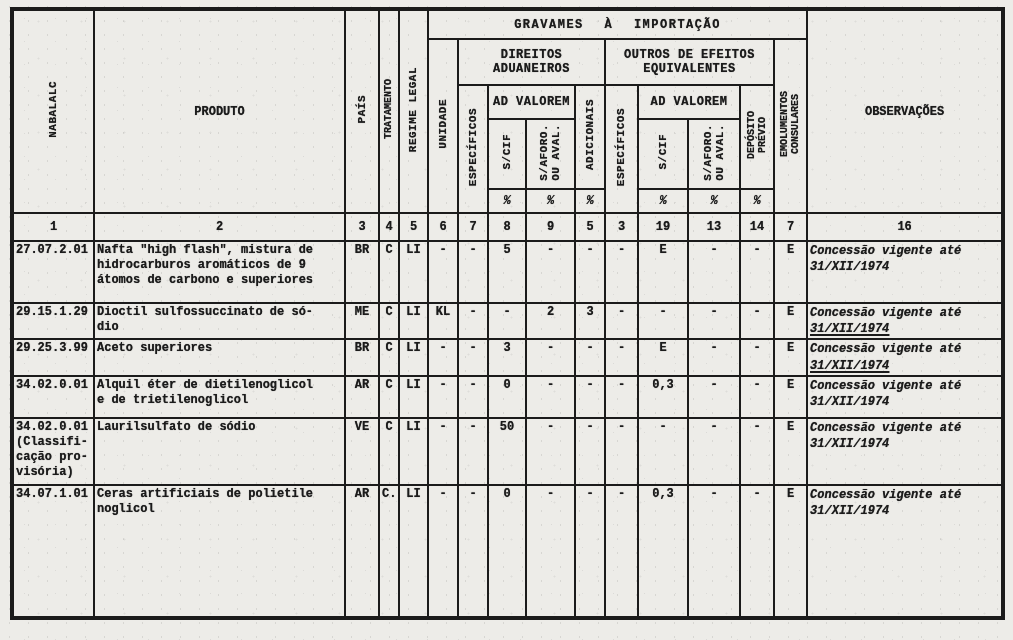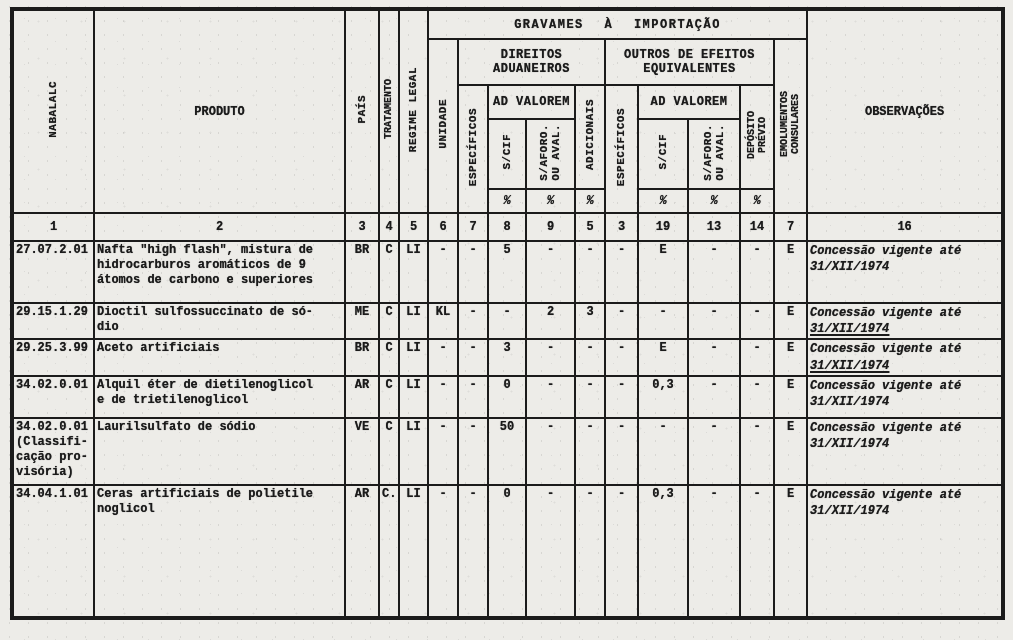--- a/index.html
+++ b/index.html
@@ -188,21 +188,21 @@
       <td class="top c val"><span>-</span></td>
       <td class="top c val"><span>-</span></td>
       <td class="top c val"><span>-</span></td>
       <td class="top c val"><span>-</span></td>
       <td class="top c val"><span>E</span></td>
       <td class="top obs"><span>Concessão vigente até</span><br><span class="u">31/XII/1974</span></td>
     </tr>
 
     <tr style="height:30px">
       <td class="top code pre"><span>29.25.3.99</span></td>
-      <td class="top prod pre"><span>Aceto artificiais</span></td>
+      <td class="top prod pre"><span>Aceto superiores</span></td>
       <td class="top c val"><span>BR</span></td>
       <td class="top c val"><span>C</span></td>
       <td class="top c val"><span>LI</span></td>
       <td class="top c val"><span>-</span></td>
       <td class="top c val"><span>-</span></td>
       <td class="top c val"><span>3</span></td>
       <td class="top c val"><span>-</span></td>
       <td class="top c val"><span>-</span></td>
       <td class="top c val"><span>-</span></td>
       <td class="top c val"><span>E</span></td>
@@ -248,21 +248,21 @@
       <td class="top c val"><span>-</span></td>
       <td class="top c val"><span>-</span></td>
       <td class="top c val"><span>-</span></td>
       <td class="top c val"><span>-</span></td>
       <td class="top c val"><span>-</span></td>
       <td class="top c val"><span>E</span></td>
       <td class="top obs"><span>Concessão vigente até</span><br><span>31/XII/1974</span></td>
     </tr>
 
     <tr style="height:133px">
-      <td class="top code pre"><span>34.04.1.01</span></td>
+      <td class="top code pre"><span>34.07.1.01</span></td>
       <td class="top prod pre"><span>Ceras artificiais de polietile
 noglicol</span></td>
       <td class="top c val"><span>AR</span></td>
       <td class="top c val"><span>C.</span></td>
       <td class="top c val"><span>LI</span></td>
       <td class="top c val"><span>-</span></td>
       <td class="top c val"><span>-</span></td>
       <td class="top c val"><span>0</span></td>
       <td class="top c val"><span>-</span></td>
       <td class="top c val"><span>-</span></td>

